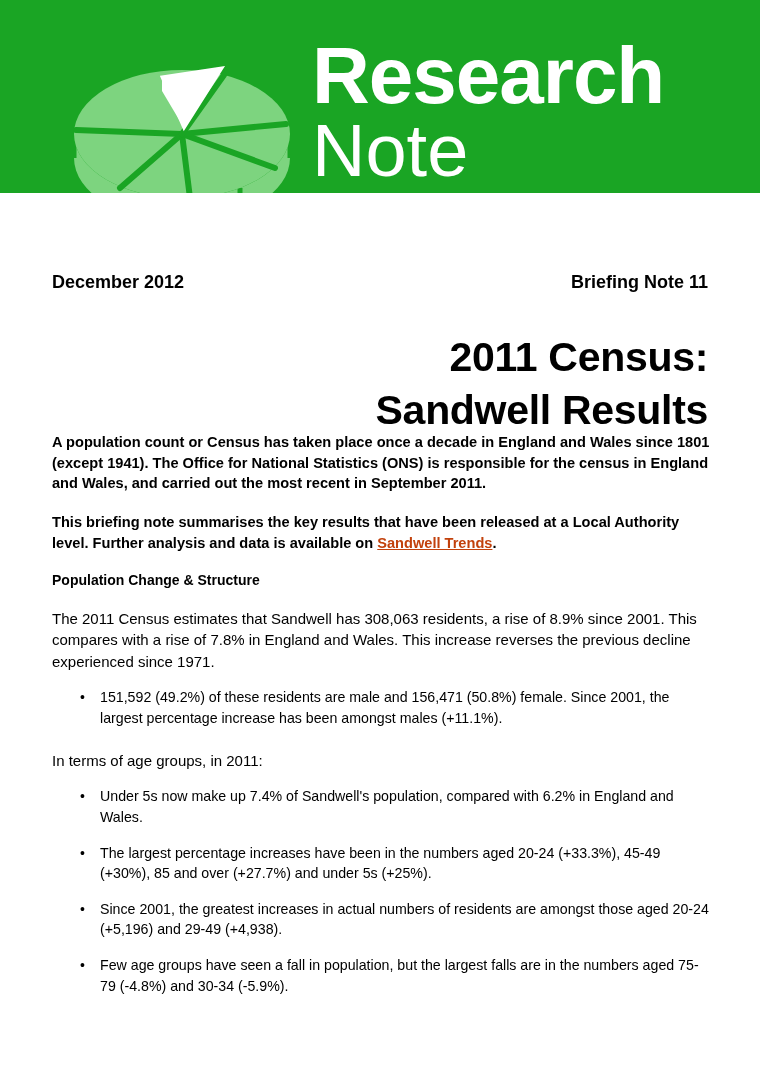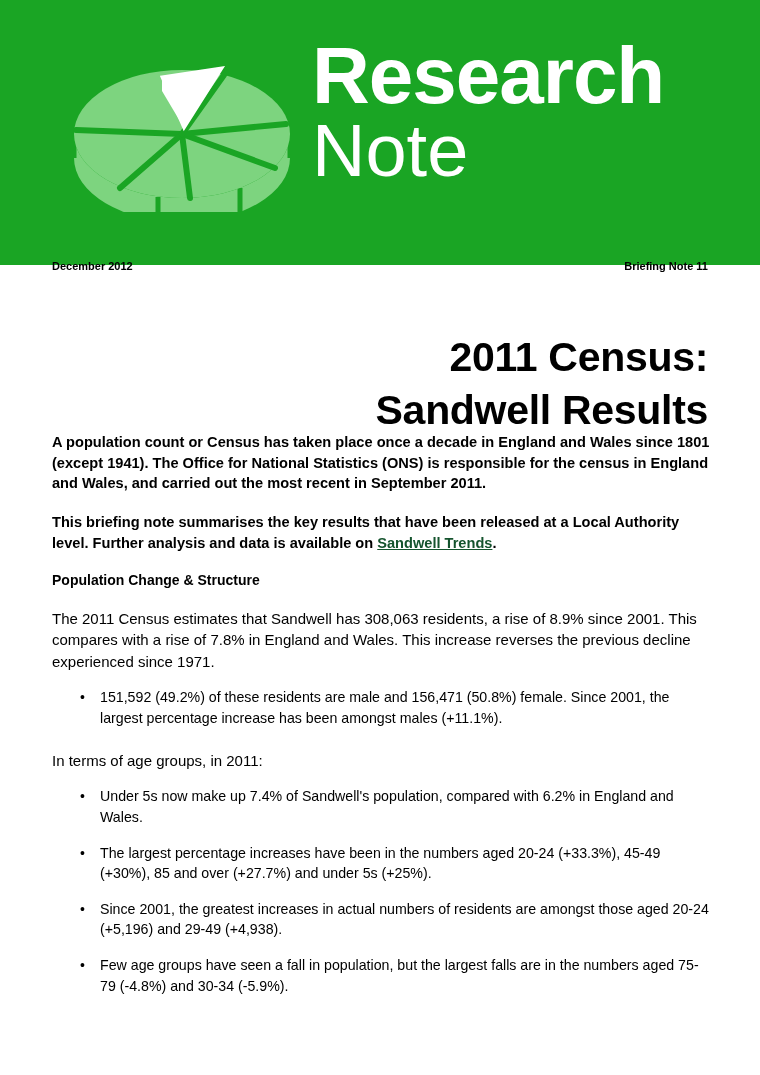--- a/index.html
+++ b/index.html
@@ -15,21 +15,21 @@
     position: relative;
     overflow: hidden;
   }
 
   
   .masthead {
     position: absolute;
     top: 0;
     left: 0;
     width: 760px;
-    height: 265px;
+    height: 193px;
     background: #1aa524;
     overflow: hidden;
   }
   .logo-mark {
     position: absolute;
     left: 62px;
     top: 42px;
     width: 235px;
     height: 170px;
   }
@@ -55,25 +55,25 @@
     font-weight: normal;
     letter-spacing: 0px;
     margin-top: 2px;
   }
 
   
   .meta-row {
     position: absolute;
     left: 52px;
     right: 52px;
-    top: 260px;
+    top: 272px;
     display: flex;
     justify-content: space-between;
     align-items: flex-end;
-    font-size: 11px;
+    font-size: 18px;
     font-weight: bold;
   }
 
   
   .doc-title {
     position: absolute;
     left: 52px;
     right: 52px;
     top: 304px;
     text-align: right;
@@ -95,21 +95,21 @@
 
   .lead {
     font-size: 14.6px;
     font-weight: bold;
     line-height: 1.42;
     margin-bottom: 18px;
   }
   .lead:last-of-type { margin-bottom: 0; }
 
   a.trends-link {
-    color: #14532d;
+    color: #c2410c;
     font-weight: bold;
     text-decoration: underline;
   }
 
   .section-head {
     font-size: 14px;
     font-weight: bold;
     margin-bottom: 20px;
   }
 

